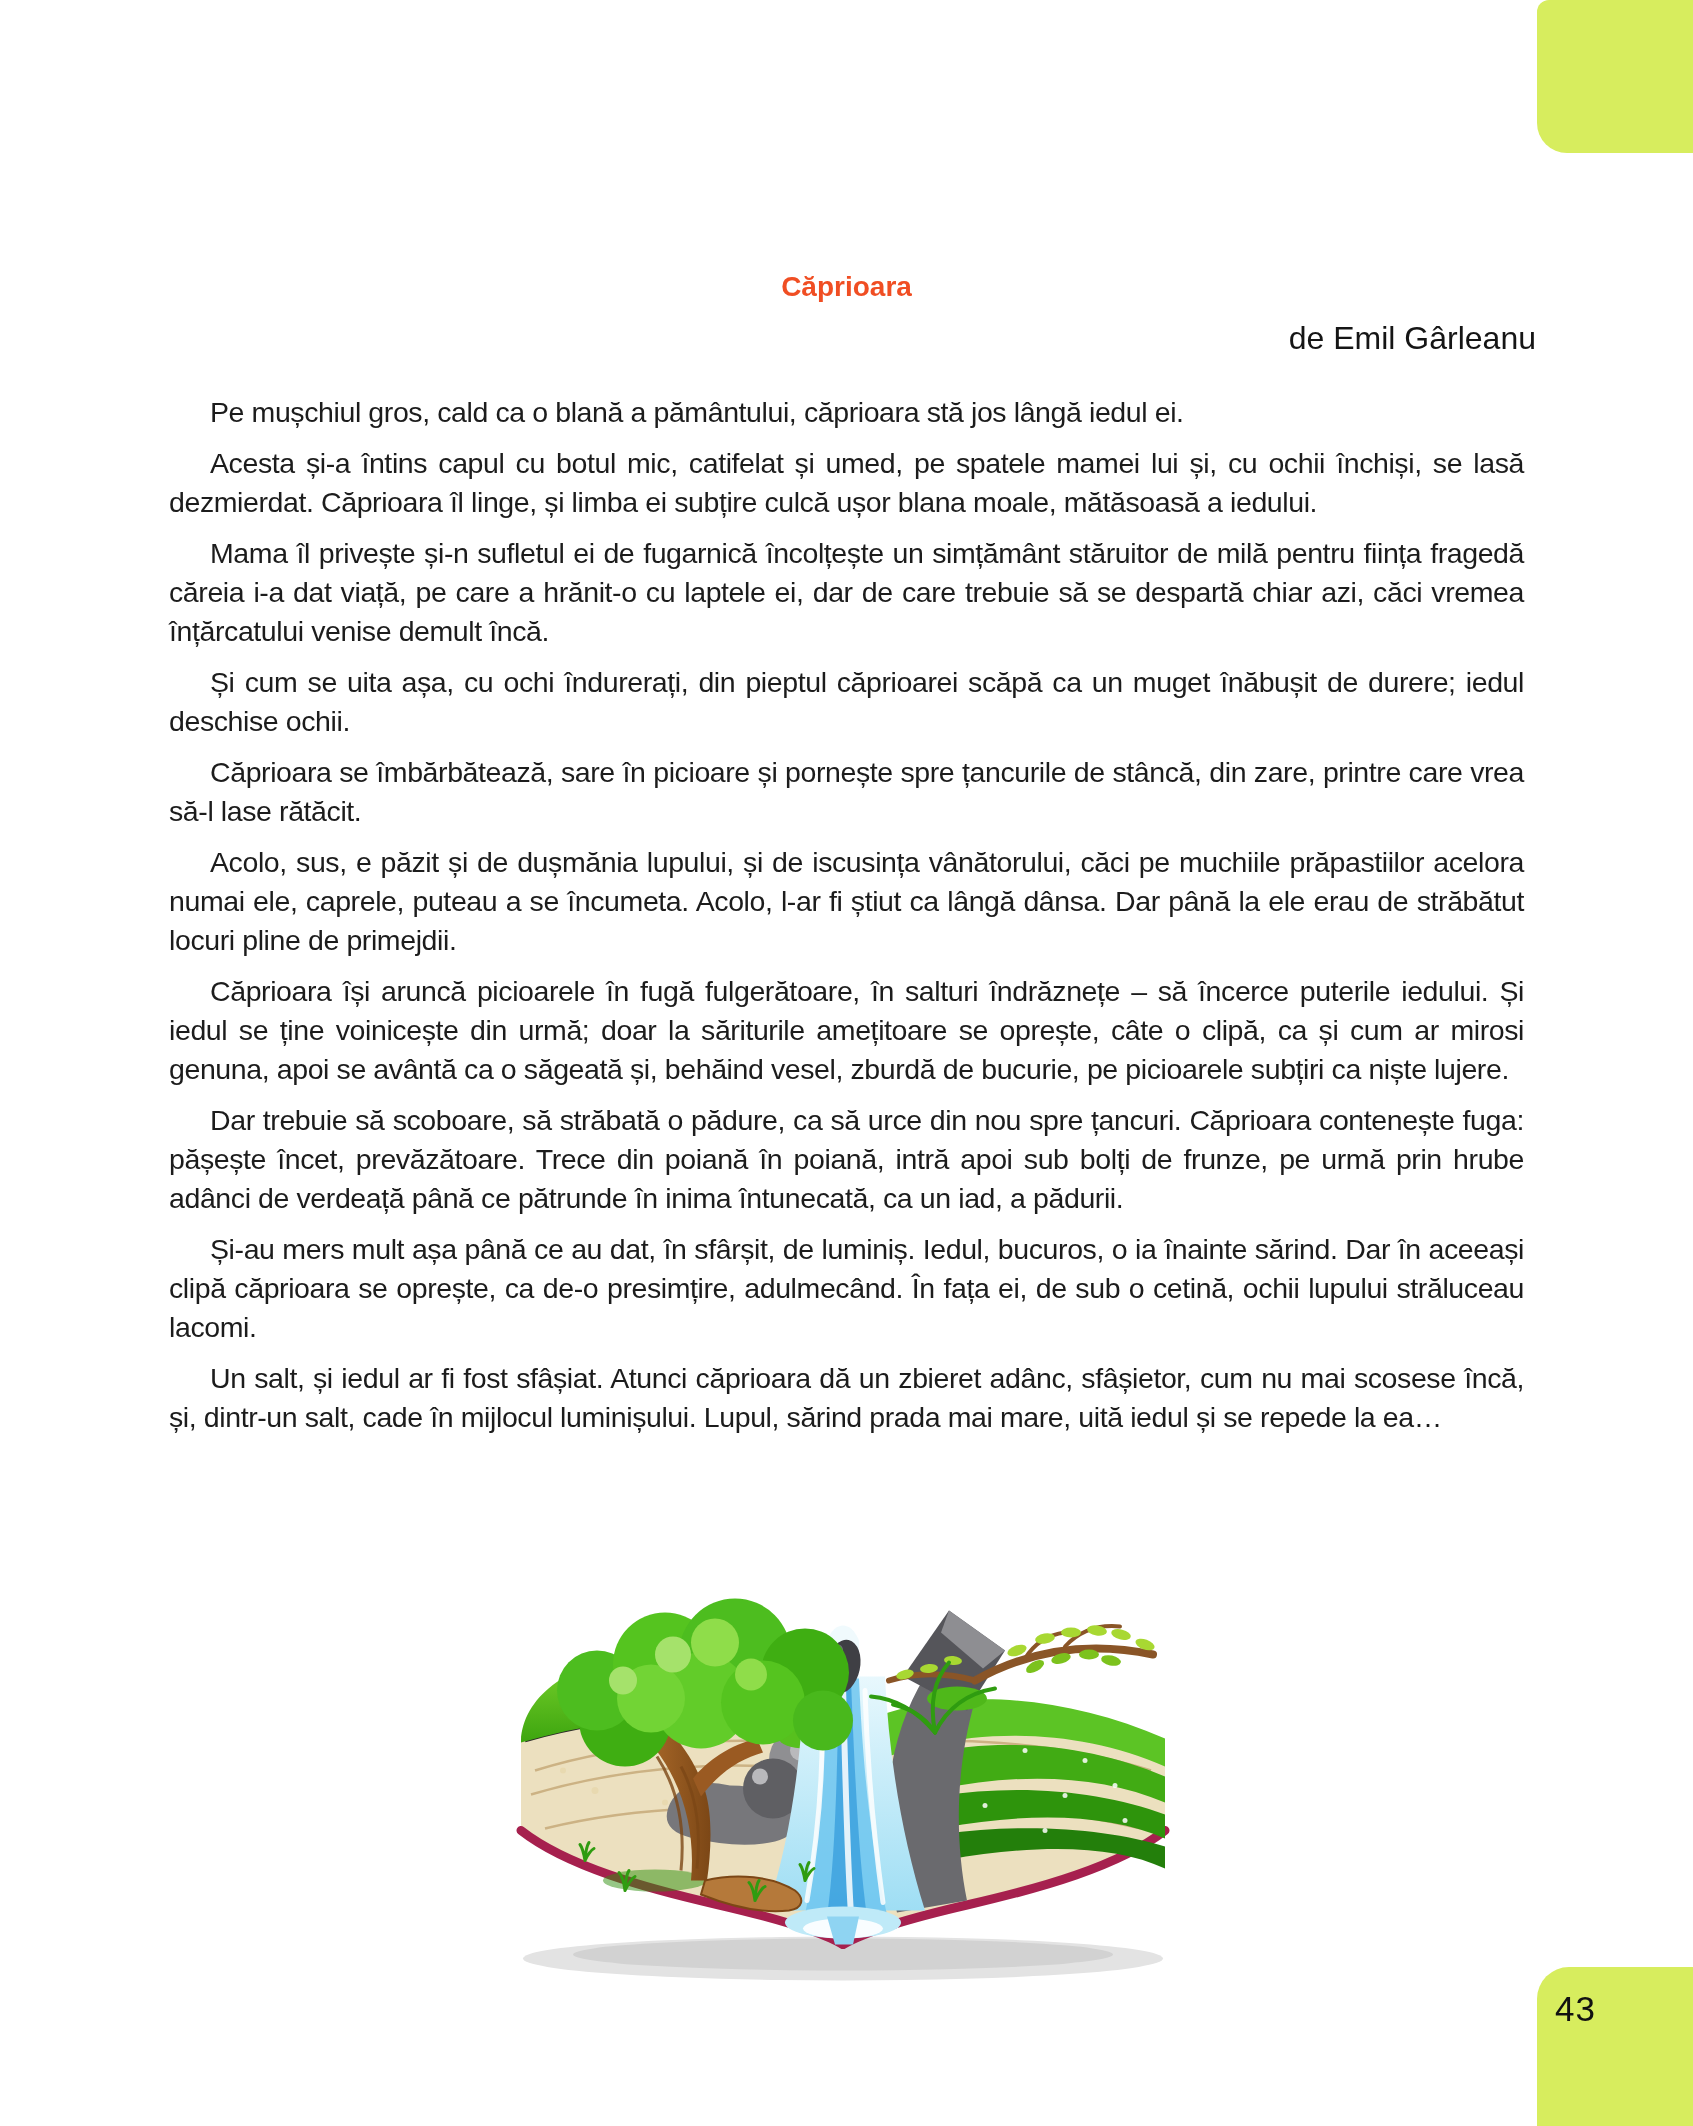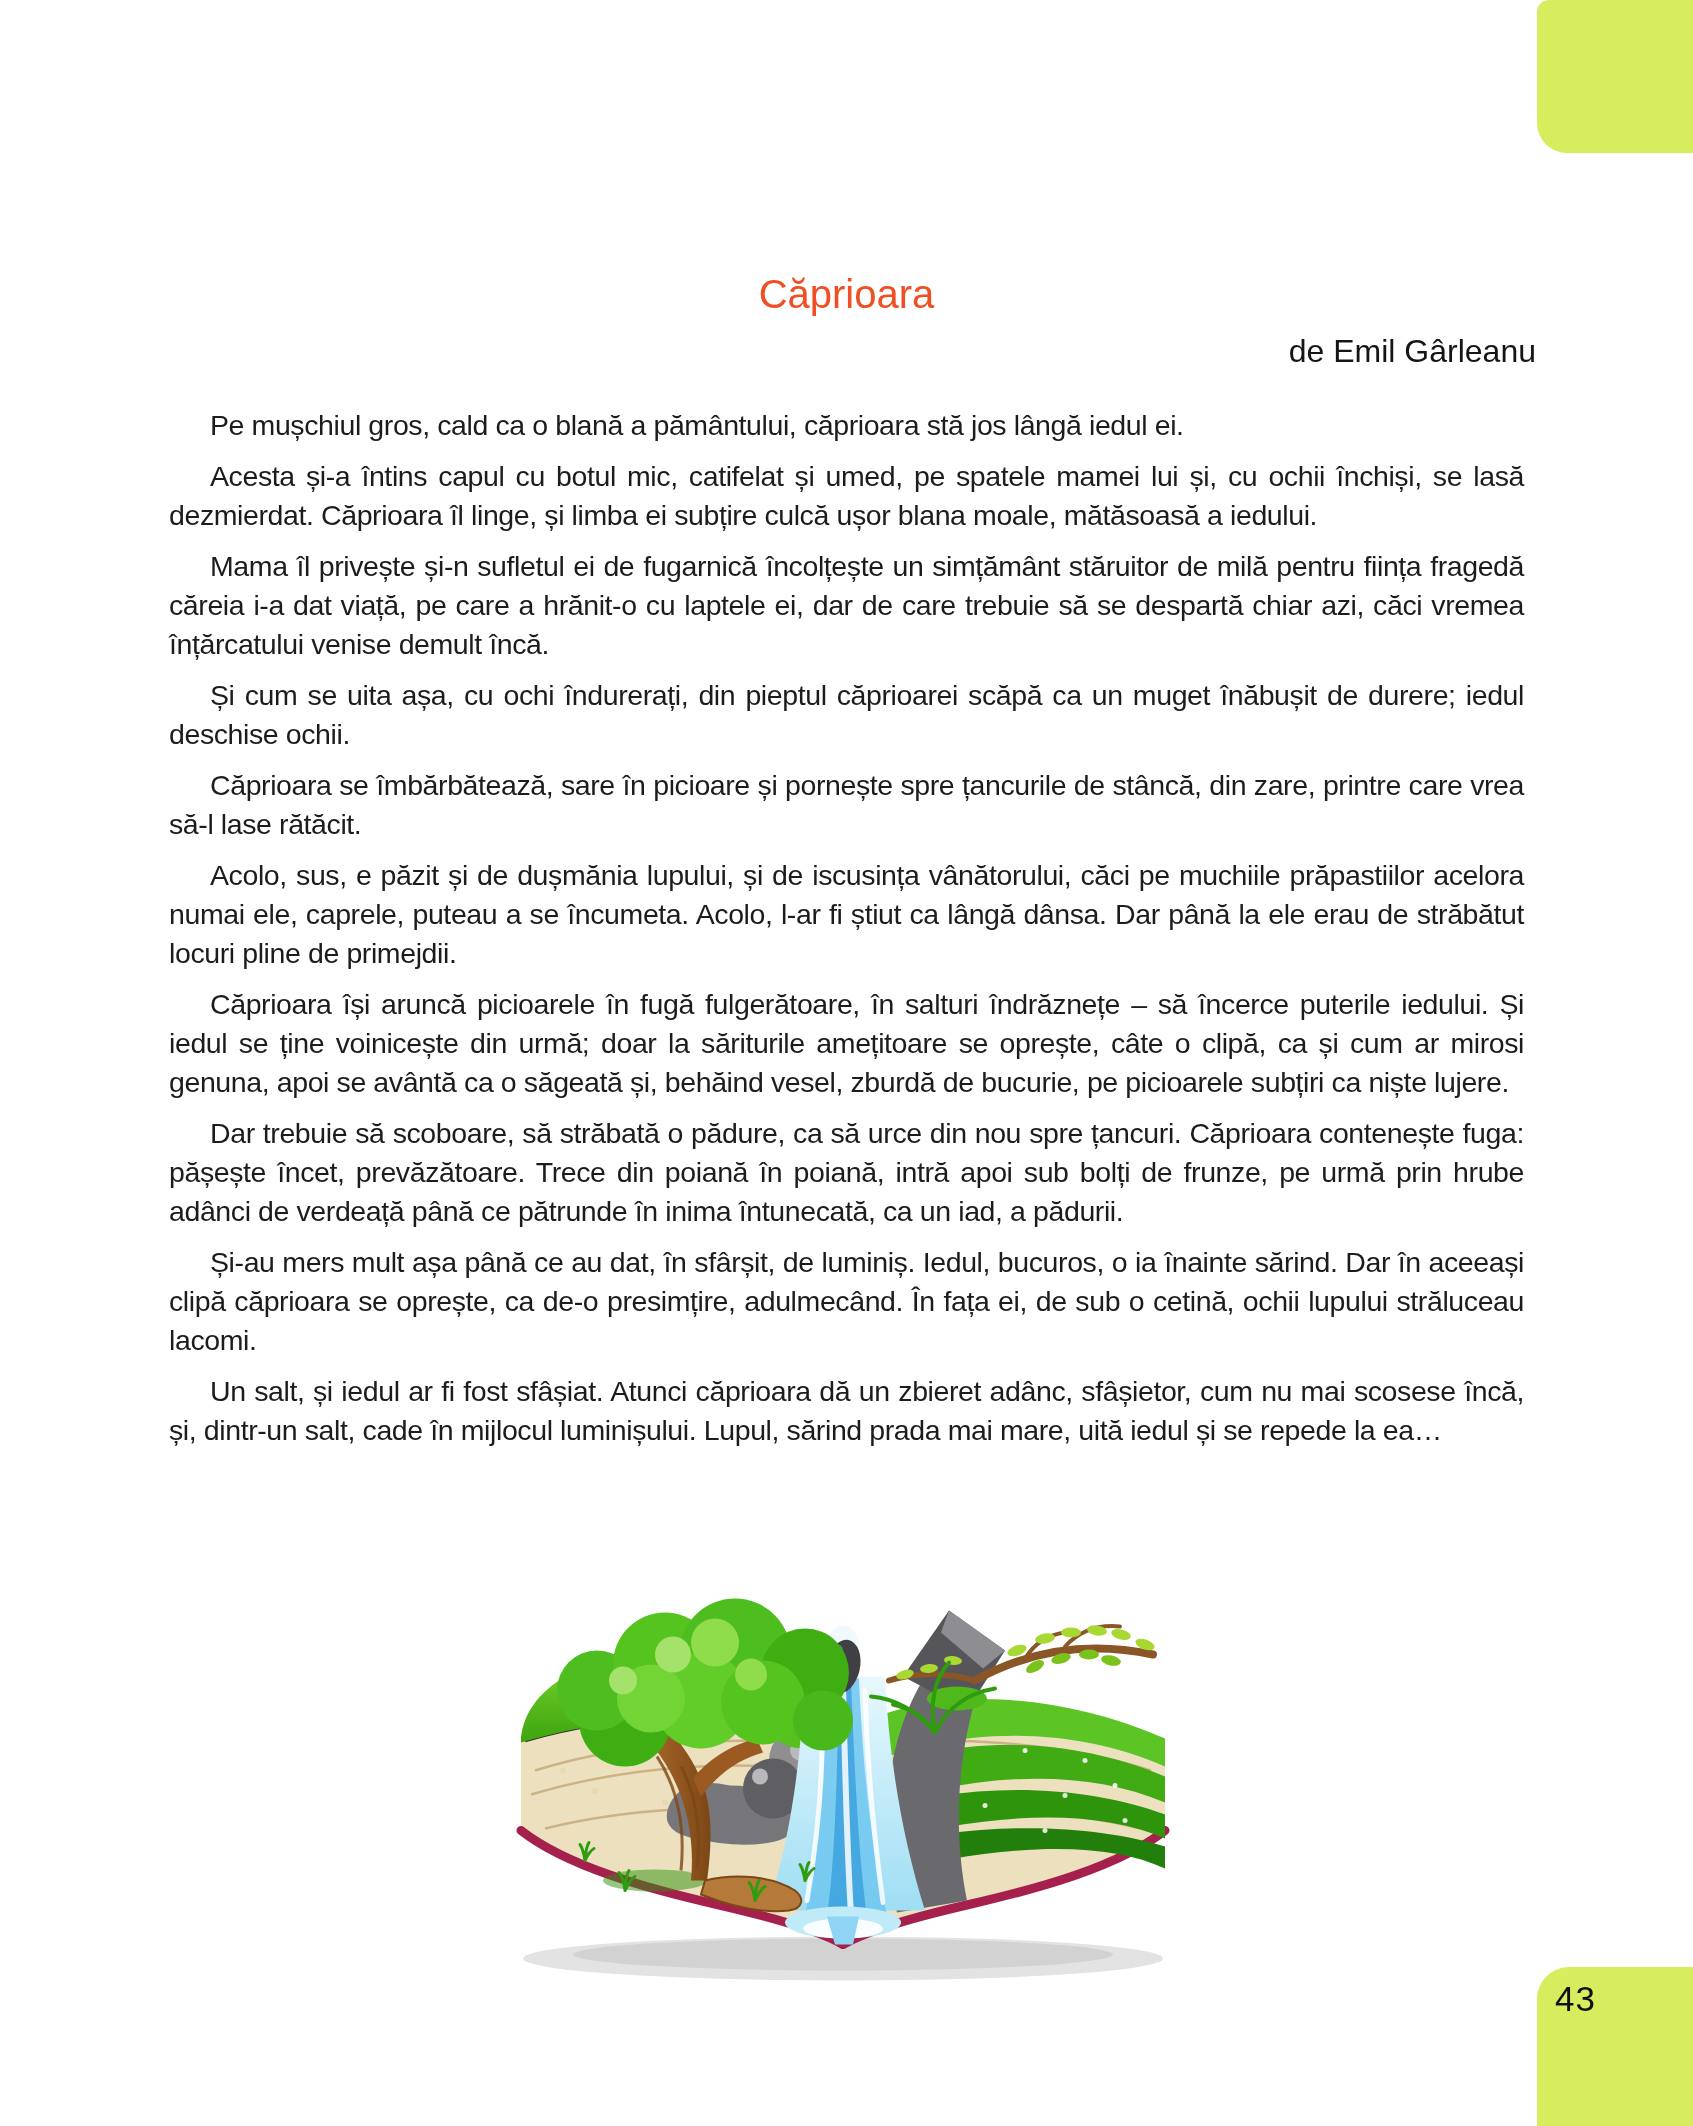--- a/index.html
+++ b/index.html
@@ -11,31 +11,31 @@
     color:#1d1d1b;
     overflow:hidden;
   }
   .corner-tab{
     position:absolute;right:0;width:156px;background:#d7ed5e;
   }
   .corner-tab.top{top:0;height:153px;border-radius:12px 0 0 30px;}
   .corner-tab.bottom{top:1967px;height:159px;border-radius:32px 0 0 0;}
   .page-number{
     display:block;
-    padding:12px 0 0 18px;
+    padding:22px 0 0 18px;
     font-size:35px;font-weight:500;color:#111111;
     letter-spacing:1px;
   }
   .content{
     position:absolute;left:157px;top:0;width:1379px;
   }
   .story-title{
     margin:272px 0 0 0;
     text-align:center;
-    font-size:40px;font-weight:normal;line-height:1.1;
+    font-size:28px;font-weight:bold;line-height:1.1;
     color:#f04e23;
   }
   .story-author{
     margin-top:16px;
     text-align:right;
     font-size:32px;line-height:1.2;color:#151515;
   }
   .story{
     margin-top:36px;
     font-size:28.5px;line-height:39px;

